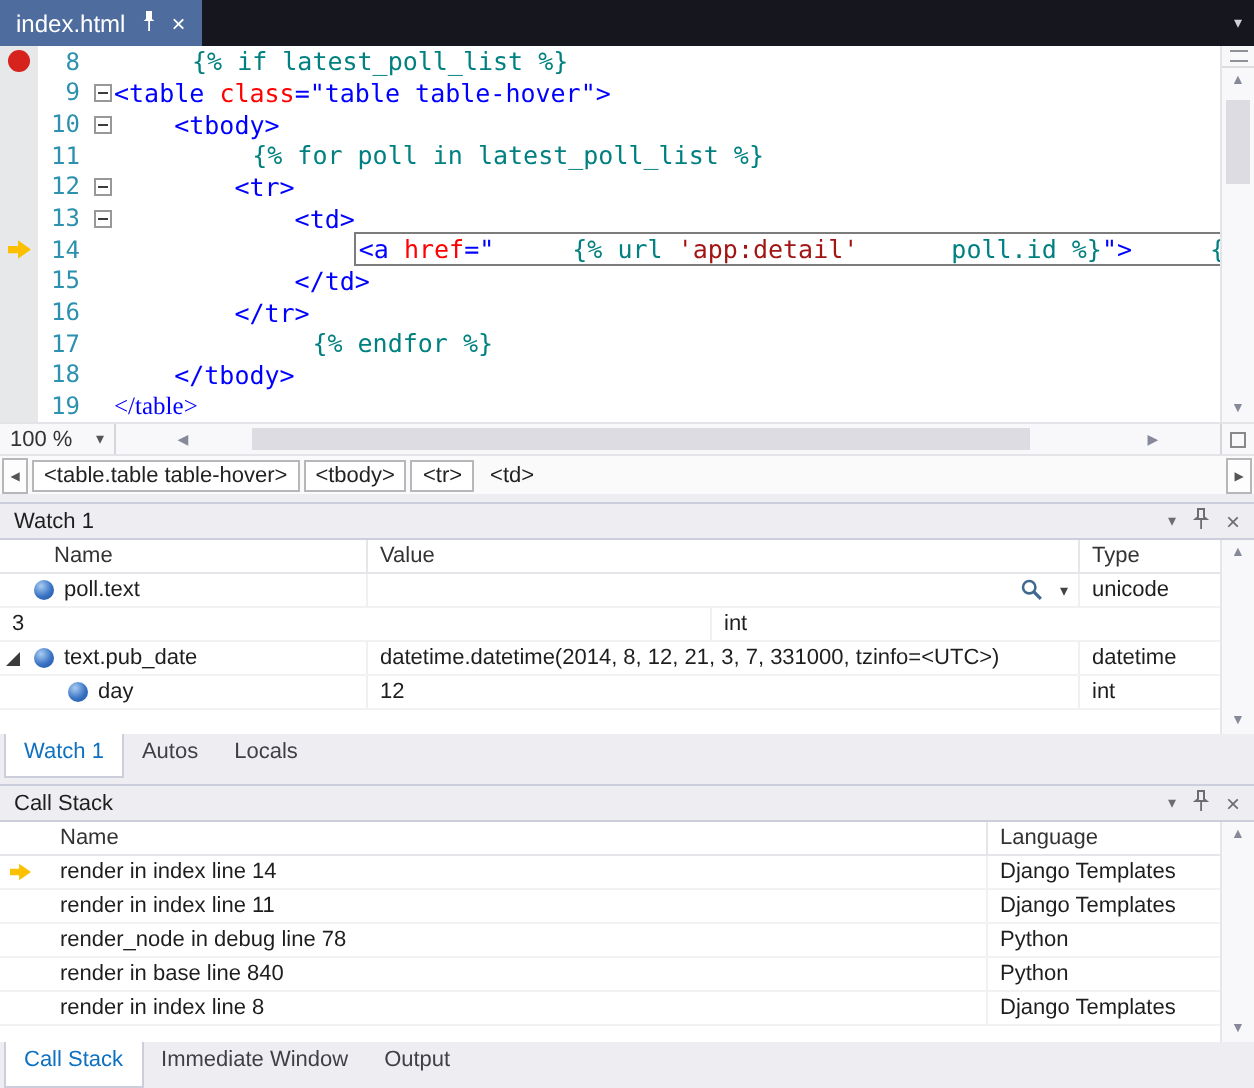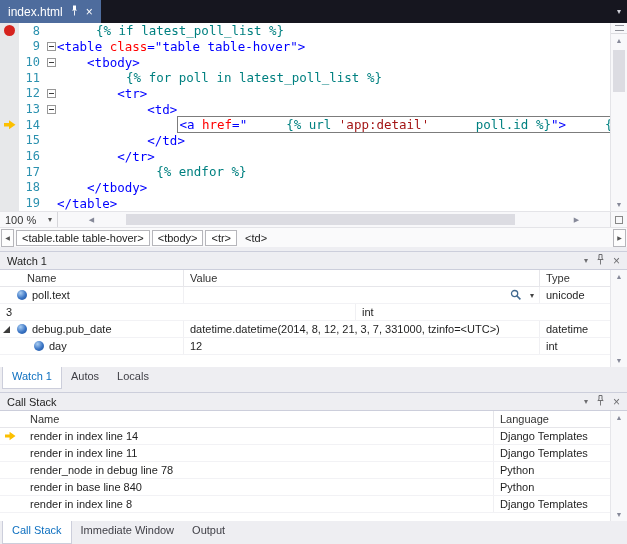--- a/index.html
+++ b/index.html
@@ -155,21 +155,21 @@
         <div class="ed-line"><div class="glyph-col"></div><div class="lnum-col">9</div><div class="outline-col"><span class="obox"></span></div><div class="code-col" style="padding-left: 0ch;"><span class="tok-wrap"><span class="tk tk-tag">&lt;table </span><span class="tk tk-attr">class</span><span class="tk tk-tag">=</span><span class="tk tk-val">"table table-hover"</span><span class="tk tk-tag">&gt;</span></span></div></div>
         <div class="ed-line"><div class="glyph-col"></div><div class="lnum-col">10</div><div class="outline-col"><span class="obox"></span></div><div class="code-col" style="padding-left: 4ch;"><span class="tok-wrap"><span class="tk tk-tag">&lt;tbody&gt;</span></span></div></div>
         <div class="ed-line"><div class="glyph-col"></div><div class="lnum-col">11</div><div class="outline-col"></div><div class="code-col" style="padding-left: 4ch;"><span class="tok-wrap"><span class="tk tk-tpl">{% for poll in latest_poll_list %}</span></span></div></div>
         <div class="ed-line"><div class="glyph-col"></div><div class="lnum-col">12</div><div class="outline-col"><span class="obox"></span></div><div class="code-col" style="padding-left: 8ch;"><span class="tok-wrap"><span class="tk tk-tag">&lt;tr&gt;</span></span></div></div>
         <div class="ed-line"><div class="glyph-col"></div><div class="lnum-col">13</div><div class="outline-col"><span class="obox"></span></div><div class="code-col" style="padding-left: 12ch;"><span class="tok-wrap"><span class="tk tk-tag">&lt;td&gt;</span></span></div></div>
         <div class="ed-line boxed"><div class="glyph-col"><span class="cur"></span></div><div class="lnum-col">14</div><div class="outline-col"></div><div class="code-col" style="padding-left: 16ch;"><span class="tok-wrap"><span class="tk tk-tag">&lt;a </span><span class="tk tk-attr">href</span><span class="tk tk-tag">=</span><span class="tk tk-val">"</span><span class="tk tk-tpl">{% url </span><span class="tk tk-str">'app:detail'</span><span class="tk tk-tpl"> poll.id %}</span><span class="tk tk-val">"</span><span class="tk tk-tag">&gt;</span><span class="tk tk-tpl">{{poll.text}}</span><span class="tk tk-tag">&lt;/a&gt;</span></span></div></div>
         <div class="ed-line"><div class="glyph-col"></div><div class="lnum-col">15</div><div class="outline-col"></div><div class="code-col" style="padding-left: 12ch;"><span class="tok-wrap"><span class="tk tk-tag">&lt;/td&gt;</span></span></div></div>
         <div class="ed-line"><div class="glyph-col"></div><div class="lnum-col">16</div><div class="outline-col"></div><div class="code-col" style="padding-left: 8ch;"><span class="tok-wrap"><span class="tk tk-tag">&lt;/tr&gt;</span></span></div></div>
         <div class="ed-line"><div class="glyph-col"></div><div class="lnum-col">17</div><div class="outline-col"></div><div class="code-col" style="padding-left: 8ch;"><span class="tok-wrap"><span class="tk tk-tpl">{% endfor %}</span></span></div></div>
         <div class="ed-line"><div class="glyph-col"></div><div class="lnum-col">18</div><div class="outline-col"></div><div class="code-col" style="padding-left: 4ch;"><span class="tok-wrap"><span class="tk tk-tag">&lt;/tbody&gt;</span></span></div></div>
-        <div class="ed-line"><div class="glyph-col"></div><div class="lnum-col">19</div><div class="outline-col"></div><div class="code-col" style="padding-left: 0ch;"><span class="tok-wrap"><span class="tk tk-tag">&lt;/table&gt;</span></span></div></div>
+        <div class="ed-line"><div class="glyph-col"></div><div class="lnum-col">19</div><div class="outline-col"></div><div class="code-col" style="padding-left: 0ch; font-family: Liberation Serif, serif;"><span class="tok-wrap"><span class="tk tk-tag">&lt;/table&gt;</span></span></div></div>
       </div>
     <div class="ed-vsb">
       <div class="grip"></div>
       <div class="sb-btn">▲</div>
       <div class="vthumb"></div>
       <div class="sb-btn sb-bottom">▼</div>
     </div>
   </div>
 
   <div class="ed-hbar">
@@ -236,21 +236,21 @@
             <span>3</span>
           </div>
           <div class="wc-type">int</div>
         </div>
         <div class="w-row">
           <div class="wc-name">
             <span class="expander">
               <span class="expd"></span>
             </span>
             <span class="varicon"></span>
-            <span>debug.pub_date</span>
+            <span>text.pub_date</span>
           </div>
           <div class="wc-value">
             <span>datetime.datetime(2014, 8, 12, 21, 3, 7, 331000, tzinfo=&lt;UTC&gt;)</span>
           </div>
           <div class="wc-type">datetime</div>
         </div>
         <div class="w-row">
           <div class="wc-name">
             <span class="expander" style="margin-left: 17px;"></span>
             <span class="varicon"></span>

